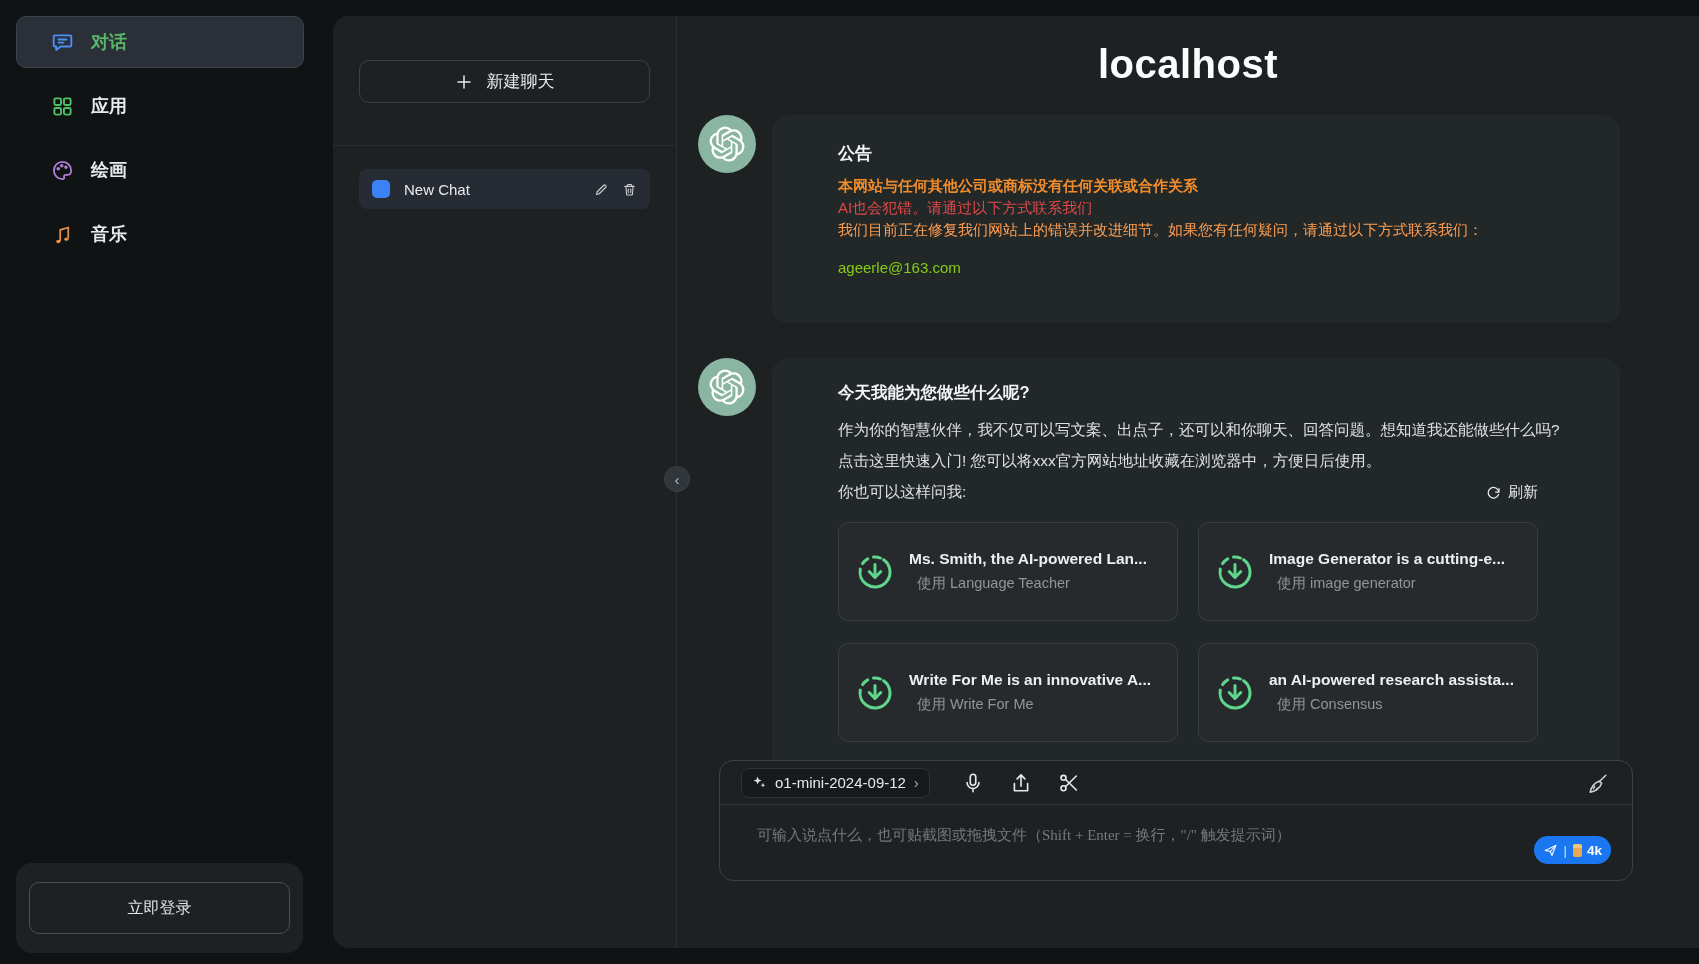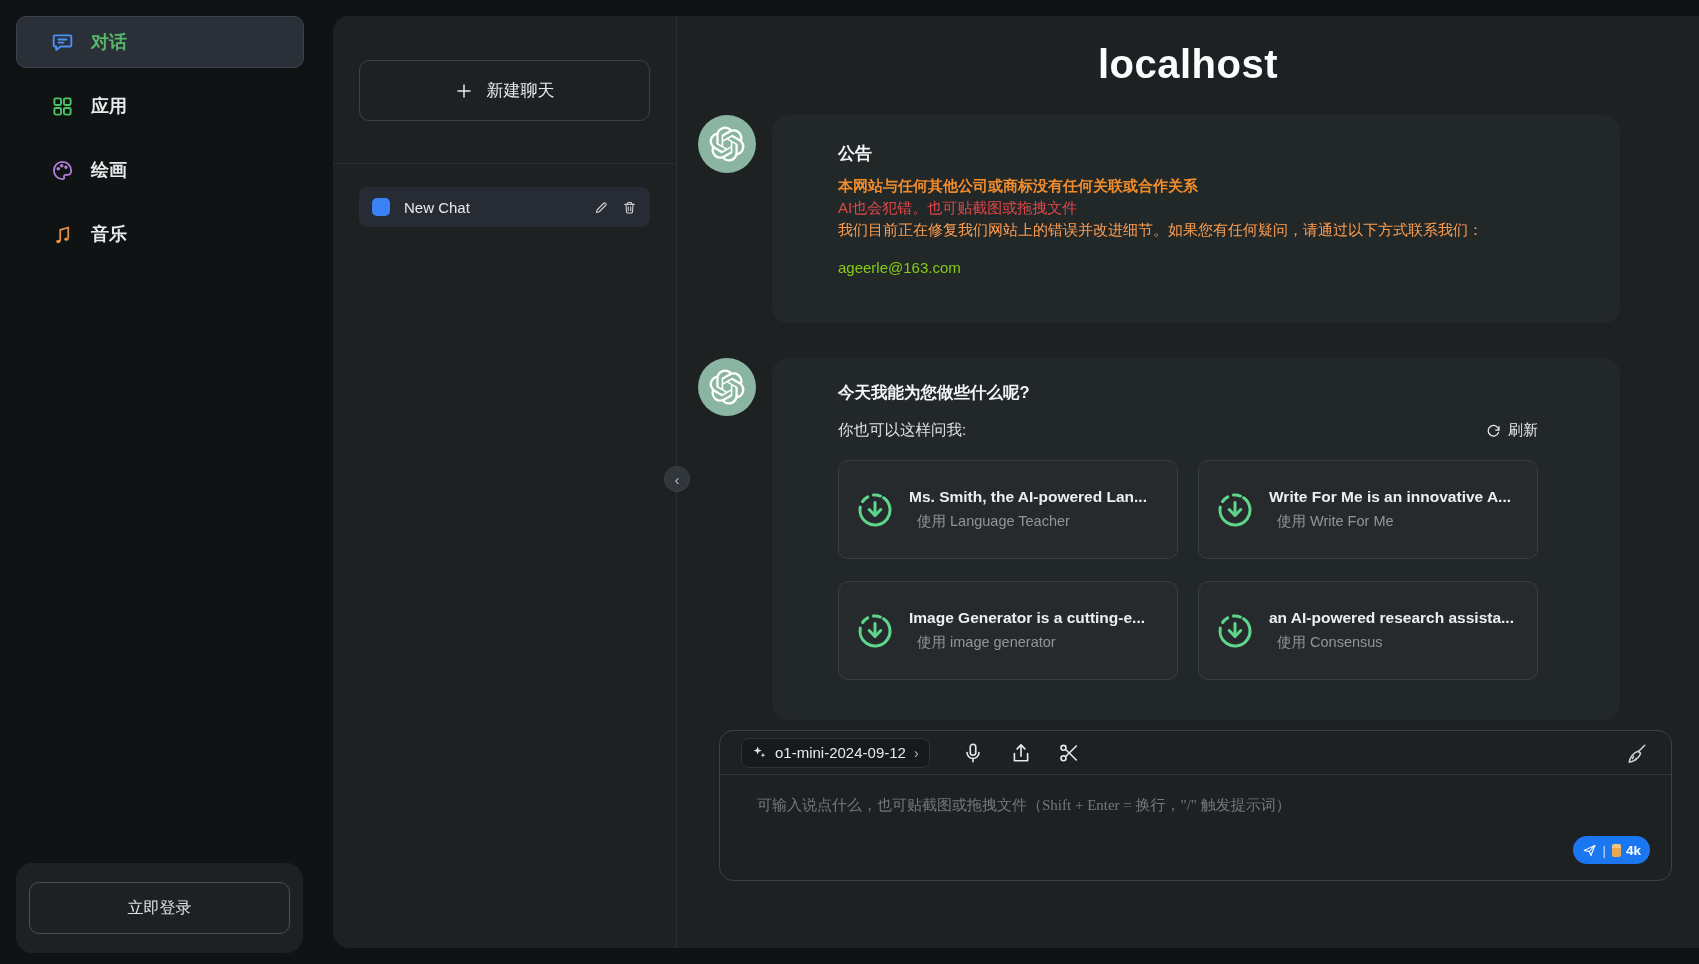--- a/index.html
+++ b/index.html
@@ -34,21 +34,21 @@
   
   .shell {
     flex:1; margin:16px 0 16px 13px;
     background:#1d2122; border-radius:16px 0 0 16px;
     display:flex; position:relative;
   }
 
   
   .chat-list { width:344px; flex:0 0 344px; padding:44px 26px 0 26px; border-right:1px solid #2a2e30; }
   .new-chat-btn {
-    width:100%; height:61px; background:transparent;
+    width:100%; height:43px; background:transparent;
     border:1px solid #3c4145; border-radius:10px; cursor:pointer;
     display:flex; align-items:center; justify-content:center; gap:14px;
     color:#e8eaec; font-size:17px; font-family:inherit;
   }
   .new-chat-btn svg { width:18px; height:18px; }
   .chat-list .divider { border-bottom:1px solid #2a2e30; margin:42px -26px 0 -26px; }
   .history-title { margin:22px 0 0 18px; font-size:18px; color:#d7dadc; }
   .history-item {
     margin-top:23px; height:40px; border-radius:8px; background:#262b34;
     display:flex; align-items:center; gap:14px; padding:0 13px; cursor:pointer;
@@ -102,21 +102,21 @@
   .sugg-card {
     height:99px; background:#262a2c; border:1px solid #383d3f; border-radius:10px;
     display:flex; align-items:center; gap:14px; padding:0 16px; cursor:pointer;
   }
   .sugg-card svg { width:40px; height:40px; flex:0 0 40px; }
   .sugg-title { font-size:15.5px; font-weight:bold; color:#eceeef; white-space:nowrap; }
   .sugg-sub { font-size:14.5px; color:#8f969b; margin-top:6px; white-space:nowrap;margin-left:8px; }
 
   
   .composer {
-    margin:0 27px 67px 42px; height:151px;
+    margin:0 66px 67px 42px; height:121px;
     border:1px solid #3c4145; border-radius:14px;
     display:flex; flex-direction:column;
   }
   .composer-toolbar { height:44px; display:flex; align-items:center; padding:0 22px 0 21px; border-bottom:1px solid #323638; }
   .model-btn {
     height:30px; padding:0 10px 0 10px; background:#17191b; border:1px solid #2e3335;
     border-radius:8px; cursor:pointer; display:flex; align-items:center; gap:8px;
     color:#e6e8ea; font-size:15px; font-family:inherit; margin-right:32px;
   }
   .model-btn svg { width:15px; height:15px; }
@@ -262,34 +262,35 @@
 
         <div class="msg-row">
           <div class="avatar">
             <svg>
                 <use href="#openai-mark"></use>
               </svg>
           </div>
           <div class="msg-card announce">
             <div class="m-title">公告</div>
             <div class="line b" style="color: rgb(240, 140, 43);">本网站与任何其他公司或商标没有任何关联或合作关系</div>
-            <div class="line" style="color: rgb(224, 72, 72);">AI也会犯错。也可贴截图或拖拽文件</div>
+            <div class="line" style="color: rgb(224, 72, 72);">AI也会犯错。请通过以下方式联系我们</div>
             <div class="line" style="color: rgb(255, 157, 79);">我们目前正在修复我们网站上的错误并改进细节。如果您有任何疑问，请通过以下方式联系我们：</div>
             <div class="line email" style="color: #84cc16; margin-top: 16px;">ageerle@163.com</div>
           </div>
         </div>
 
         <div class="msg-row">
           <div class="avatar">
             <svg>
                 <use href="#openai-mark"></use>
               </svg>
           </div>
           <div class="msg-card welcome">
             <div class="m-title">今天我能为您做些什么呢?</div>
+            <div class="body">作为你的智慧伙伴，我不仅可以写文案、出点子，还可以和你聊天、回答问题。想知道我还能做些什么吗? 点击这里快速入门! 您可以将xxx官方网站地址收藏在浏览器中，方便日后使用。</div>
             <div class="hint-row">
               <span class="hint">你也可以这样问我:</span>
               <button class="refresh-btn">
                 <span>
                   <svg viewBox="0 0 24 24" fill="none" stroke="#e8eaec" stroke-width="2" stroke-linecap="round" stroke-linejoin="round">
                     <path d="M20.4 11.2a8.5 8.5 0 1 0-.4 4"></path>
                       <path d="M20.8 5.8v5.4h-5.4"></path>
                   </svg>
                 </span>
                 <span>刷新</span>
@@ -303,31 +304,31 @@
                 <div>
                   <div class="sugg-title">Ms. Smith, the AI-powered Lan...</div>
                   <div class="sugg-sub">使用 Language Teacher</div>
                 </div>
               </div>
               <div class="sugg-card">
                 <svg>
                     <use href="#dl-circle"></use>
                   </svg>
                 <div>
-                  <div class="sugg-title">Write For Me is an innovative A...</div>
-                  <div class="sugg-sub">使用 Write For Me</div>
+                  <div class="sugg-title">Image Generator is a cutting-e...</div>
+                  <div class="sugg-sub">使用 image generator</div>
                 </div>
               </div>
               <div class="sugg-card">
                 <svg>
                     <use href="#dl-circle"></use>
                   </svg>
                 <div>
-                  <div class="sugg-title">Image Generator is a cutting-e...</div>
-                  <div class="sugg-sub">使用 image generator</div>
+                  <div class="sugg-title">Write For Me is an innovative A...</div>
+                  <div class="sugg-sub">使用 Write For Me</div>
                 </div>
               </div>
               <div class="sugg-card">
                 <svg>
                     <use href="#dl-circle"></use>
                   </svg>
                 <div>
                   <div class="sugg-title">an AI-powered research assista...</div>
                   <div class="sugg-sub">使用 Consensus</div>
                 </div>

